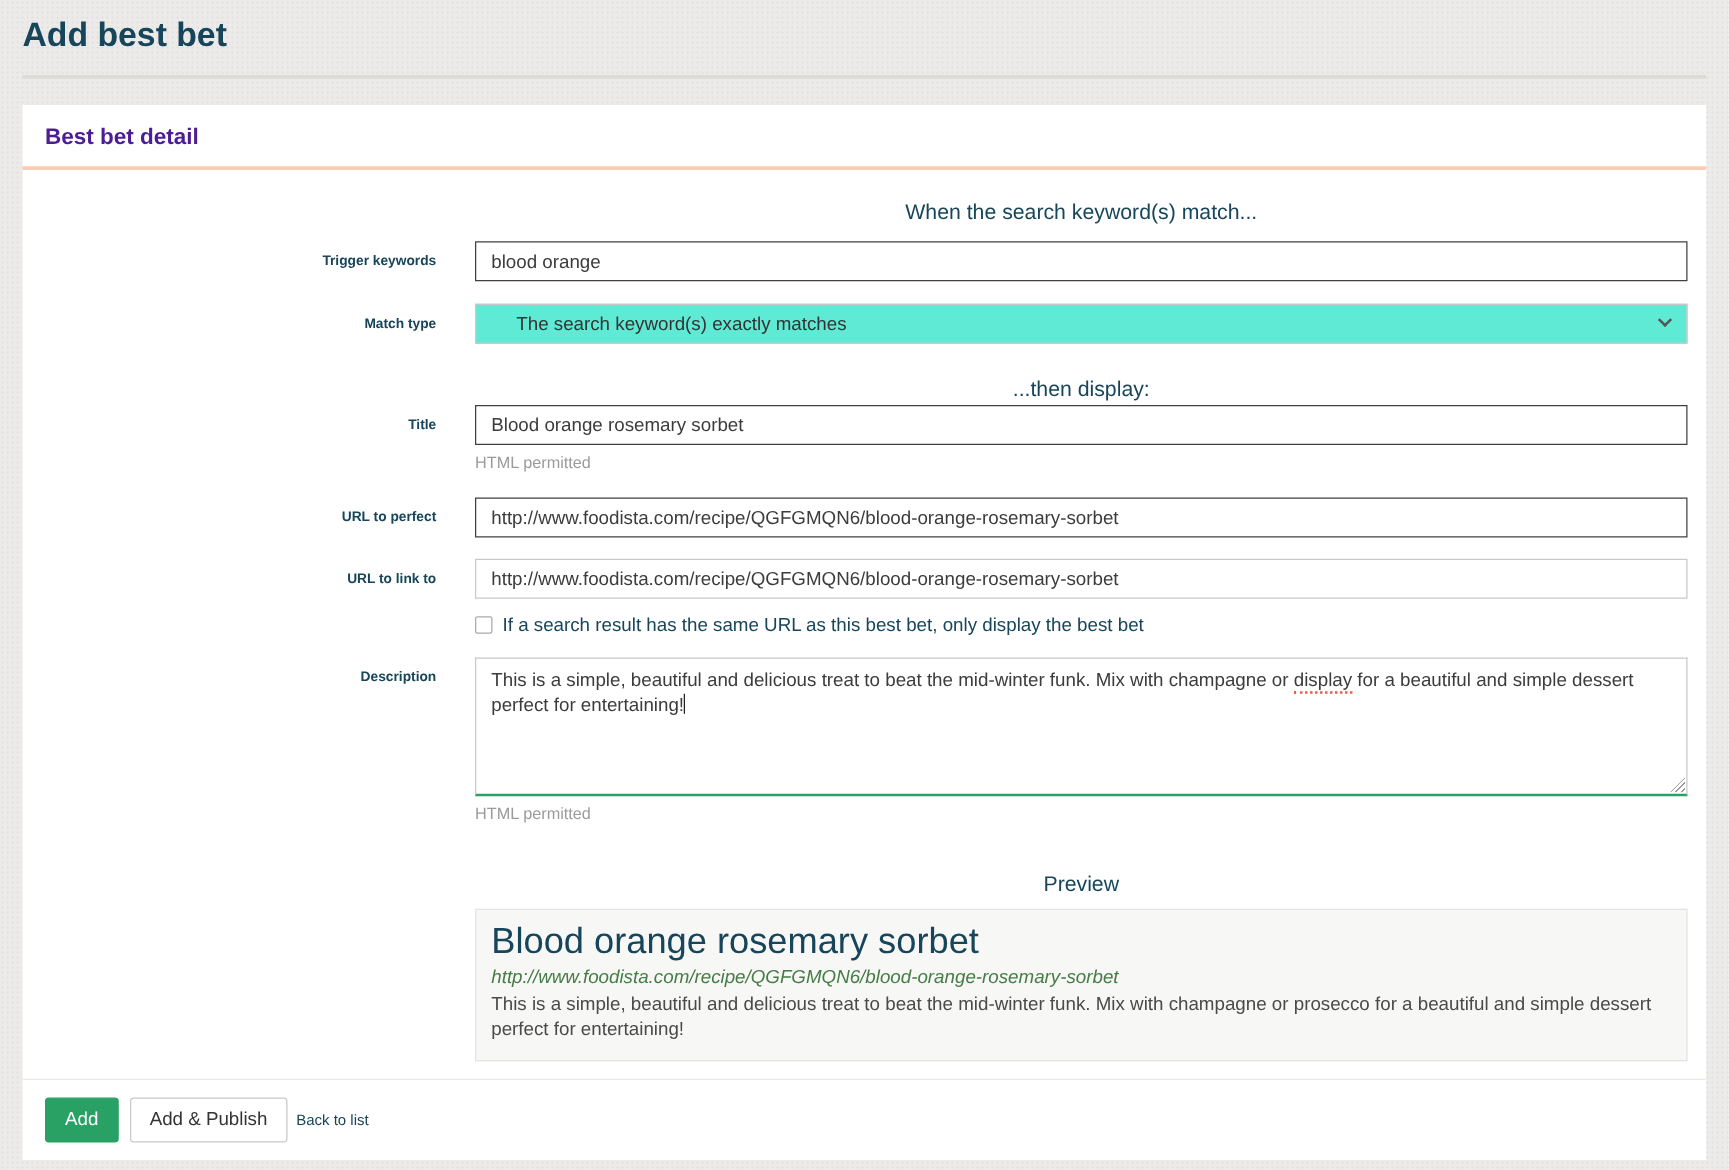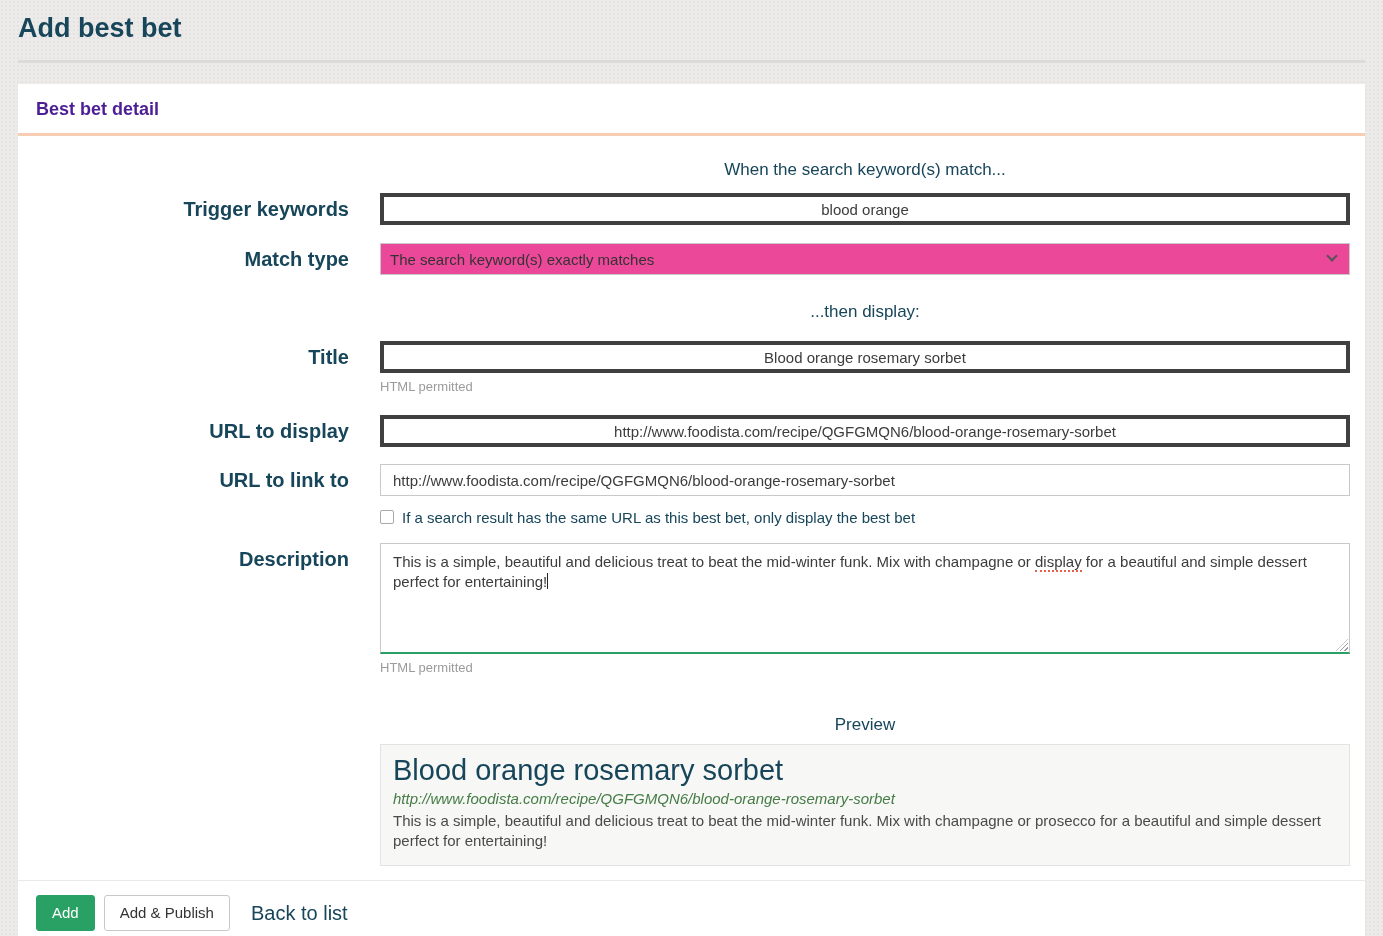--- a/index.html
+++ b/index.html
@@ -32,55 +32,55 @@
   }
   .panel-header h2 { font-size:18px; font-weight:600; color:#4c1d95; }
 
   .panel-body { padding:10px 15px 14px 15px; }
 
   .form-row {
     display:grid; grid-template-columns:316px 1fr; column-gap:31px;
     align-items:start;
   }
   .form-label {
-    text-align:right; font-size:20px; font-weight:600; color:#17455a;
+    text-align:right; font-size:11px; font-weight:600; color:#17455a;
     padding-top:7px; line-height:18px;
   }
   .section-heading {
     text-align:center; font-size:17px; color:#17455a; font-weight:400;
   }
   .heading-row { margin-top:14px; }
   .heading-row2 { margin-top:27px; }
 
   .text-input {
     width:100%; height:32px; font-size:15px; color:#3c3c3c;
     font-family:"Liberation Sans","DejaVu Sans",sans-serif;
     border:1px solid #c9c9c9; padding:0 12px; background:#fff; outline:none;
     border-radius:0;
   }
-  .text-input.valid { border:4px solid #404040;text-align:center; }
+  .text-input.valid { border:1px solid #404040; }
 
   .select-wrap { position:relative; }
   select.match-select {
     width:100%; height:32px; font-size:15px; color:#333;
     font-family:"Liberation Sans","DejaVu Sans",sans-serif;
-    border:1px solid #c9c9c9; background:#ec4899; padding:0 9px;
+    border:1px solid #c9c9c9; background:#5eead4; padding:0 32px;
     -webkit-appearance:none; appearance:none; outline:none; border-radius:0;
   }
   .chevron {
     position:absolute; right:14px; top:50%; width:8px; height:8px;
     margin-top:-7px; border-right:2px solid #555; border-bottom:2px solid #555;
     transform:rotate(45deg); pointer-events:none;
   }
 
   .help-text { font-size:13px; color:#9b9b9b; margin-top:6px; }
 
   .row-trigger { margin-top:13px; }
   .row-match { margin-top:18px; }
-  .row-title { margin-top:19px; }
+  .row-title { margin-top:2px; }
   .row-urldisplay { margin-top:21px; }
   .row-urllink { margin-top:17px; }
   .row-checkbox { margin-top:12px; }
   .row-desc { margin-top:16px; }
 
   .checkbox-line { display:flex; align-items:flex-start; }
   input.checkbox {
     -webkit-appearance:none; appearance:none;
     width:14px; height:14px; border:1px solid #a9a9a9; border-radius:2px;
     background:#fff; margin:2px 8px 0 0; flex:none; cursor:pointer;
@@ -117,21 +117,21 @@
   .panel-footer {
     border-top:1px solid #e9e9e8; padding:14px 18px; display:flex; align-items:center;
   }
   .btn {
     font-family:"Liberation Sans","DejaVu Sans",sans-serif;
     font-size:15px; padding:8px 15px; border-radius:3px; cursor:pointer; line-height:18px;
   }
   .btn-add { background:#29a164; color:#ffffff; border:1px solid #29a164; }
   .btn-add-publish { background:#ffffff; color:#333333; border:1px solid #c9c9c9; margin-left:9px; }
   .back-link {
-    font-size:20px; color:#17455a; text-decoration:none; margin-left:21px; cursor:pointer;
+    font-size:12px; color:#17455a; text-decoration:none; margin-left:7px; cursor:pointer;
   }
 </style>
 </head>
 <body>
 
 <div class="page">
 
   <div class="page-title">Add best bet</div>
   <div class="top-divider"></div>
 
@@ -172,21 +172,21 @@
 
       <div class="form-row row-title">
         <label class="form-label">Title</label>
         <div>
           <input type="text" class="text-input valid" value="Blood orange rosemary sorbet" style="">
           <div class="help-text">HTML permitted</div>
         </div>
       </div>
 
       <div class="form-row row-urldisplay">
-        <label class="form-label">URL to display</label>
+        <label class="form-label">URL to perfect</label>
         <div>
           <input type="text" class="text-input valid" value="http://www.foodista.com/recipe/QGFGMQN6/blood-orange-rosemary-sorbet" style="">
         </div>
       </div>
 
       <div class="form-row row-urllink">
         <label class="form-label">URL to link to</label>
         <div>
           <input type="text" class="text-input" value="http://www.foodista.com/recipe/QGFGMQN6/blood-orange-rosemary-sorbet" style="">
         </div>

